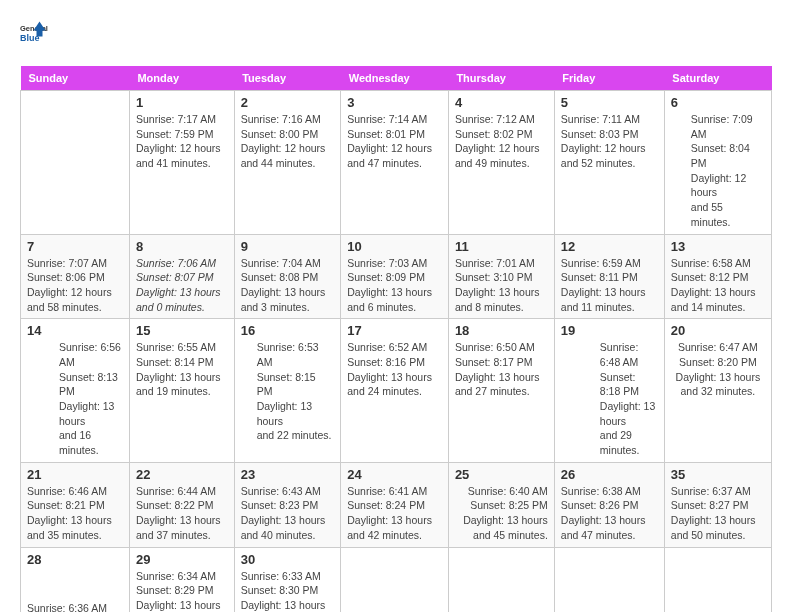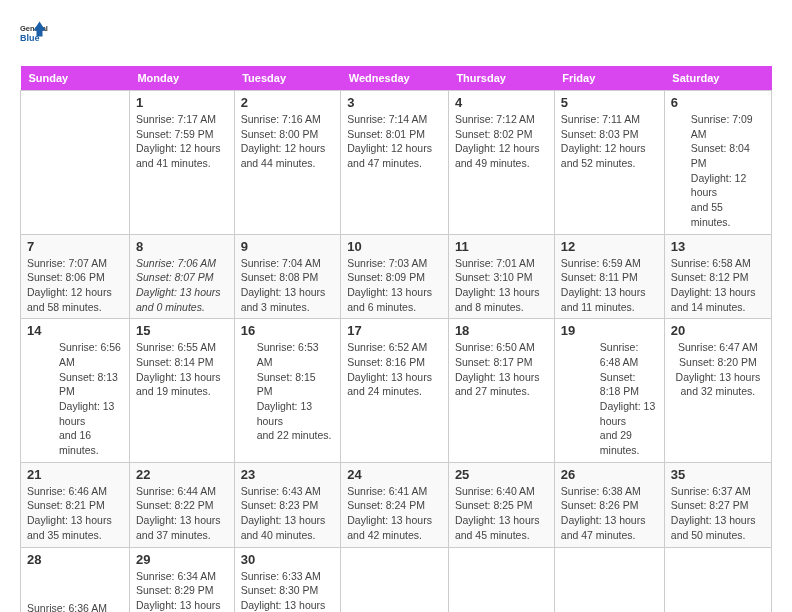--- a/index.html
+++ b/index.html
@@ -278,21 +278,21 @@
         </td>
         <td>
           <span class="day-number">24</span>
           <div class="day-info" style="white-space: pre-line;">Sunrise: 6:41 AM
 Sunset: 8:24 PM
 Daylight: 13 hours
 and 42 minutes.</div>
         </td>
         <td>
           <span class="day-number">25</span>
-          <div class="day-info" style="white-space: pre-line;">Sunrise: 6:40 AM
+          <div class="day-info" style="white-space: pre-line; text-align: right;">Sunrise: 6:40 AM
 Sunset: 8:25 PM
 Daylight: 13 hours
 and 45 minutes.</div>
         </td>
         <td>
           <span class="day-number">26</span>
           <div class="day-info" style="white-space: pre-line;">Sunrise: 6:38 AM
 Sunset: 8:26 PM
 Daylight: 13 hours
 and 47 minutes.</div>

